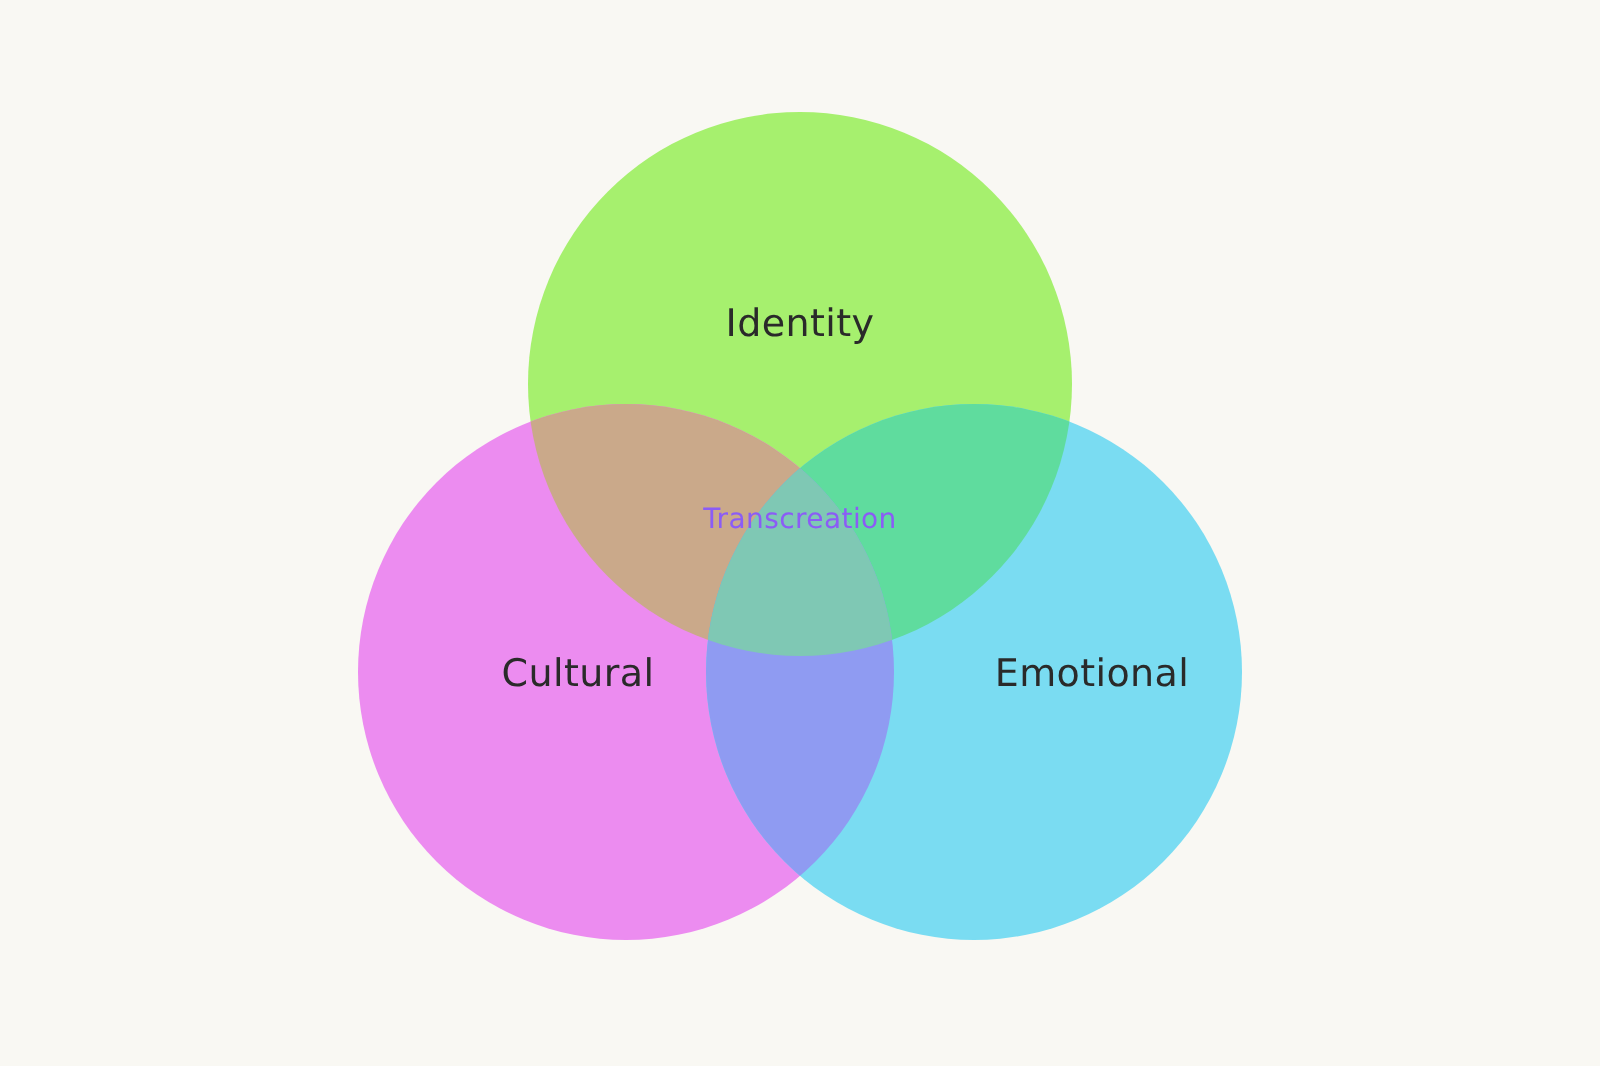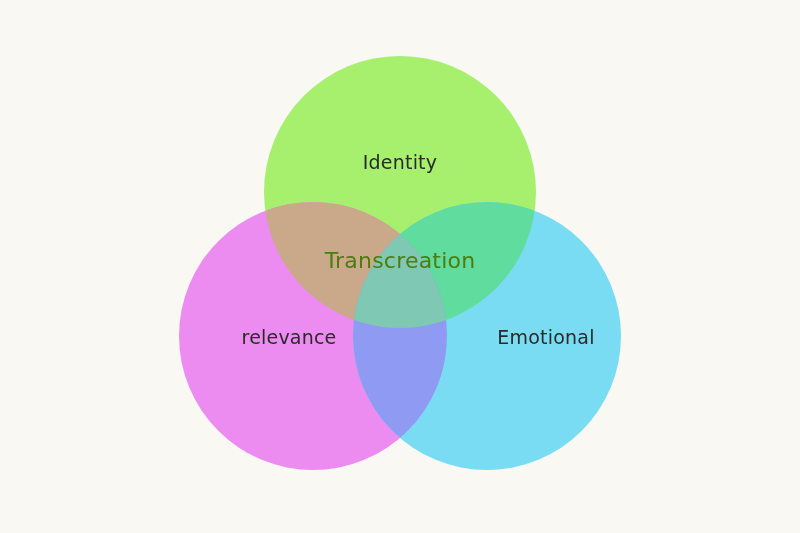--- a/index.html
+++ b/index.html
@@ -28,22 +28,22 @@
     font-family: "DejaVu Sans", sans-serif;
     font-size: 19px;
     line-height: 23px;
     color: #2a2a2a;
     text-align: center;
     white-space: nowrap;
     transform: translateX(-50%);
     letter-spacing: 0.2px;
   }
   .label.center {
-    font-size: 22px;
-    color: #4d7c0f;
+    font-size: 14px;
+    color: #8b5cf6;
   }
 </style>
 </head>
 <body>
 
 <div class="canvas">
   <svg class="venn" viewBox="0 0 800 533" xmlns="http://www.w3.org/2000/svg">
     <defs>
       <clipPath id="clipG">
           <circle cx="400" cy="192" r="136"></circle>
@@ -75,19 +75,19 @@
         <circle cx="487" cy="336" r="134" fill="#7fc8b4"></circle>
       </g>
     </g>
   </svg>
 
   <div class="label" style="left:400px; top:151px;">Identity</div>
 
   <div class="label center" style="left:400px; top:249px;">Transcreation</div>
 
   <div class="label" style="left:289px; top:326px;">
-    <div>relevance</div>
+    <div>Cultural</div>
   </div>
 
   <div class="label" style="left:514px; top:326px;margin-left:32px;">
     <div>Emotional</div>
   </div>
 </div>
 
 </body></html>

